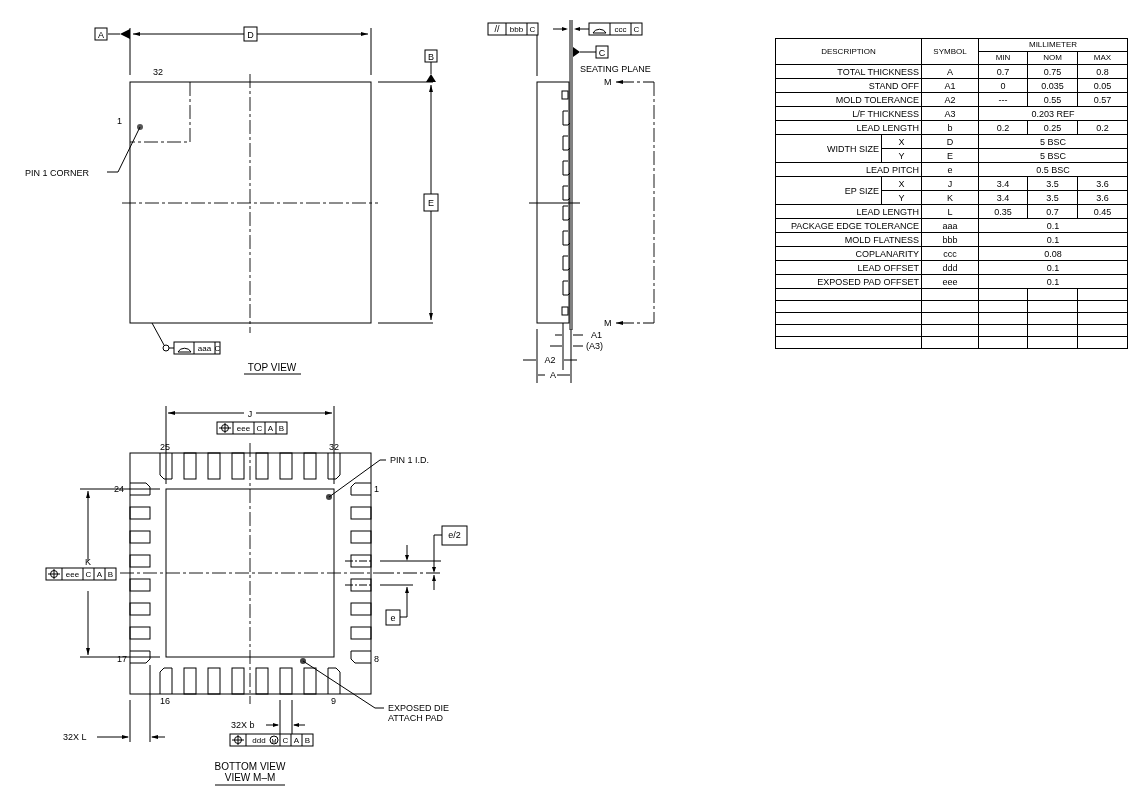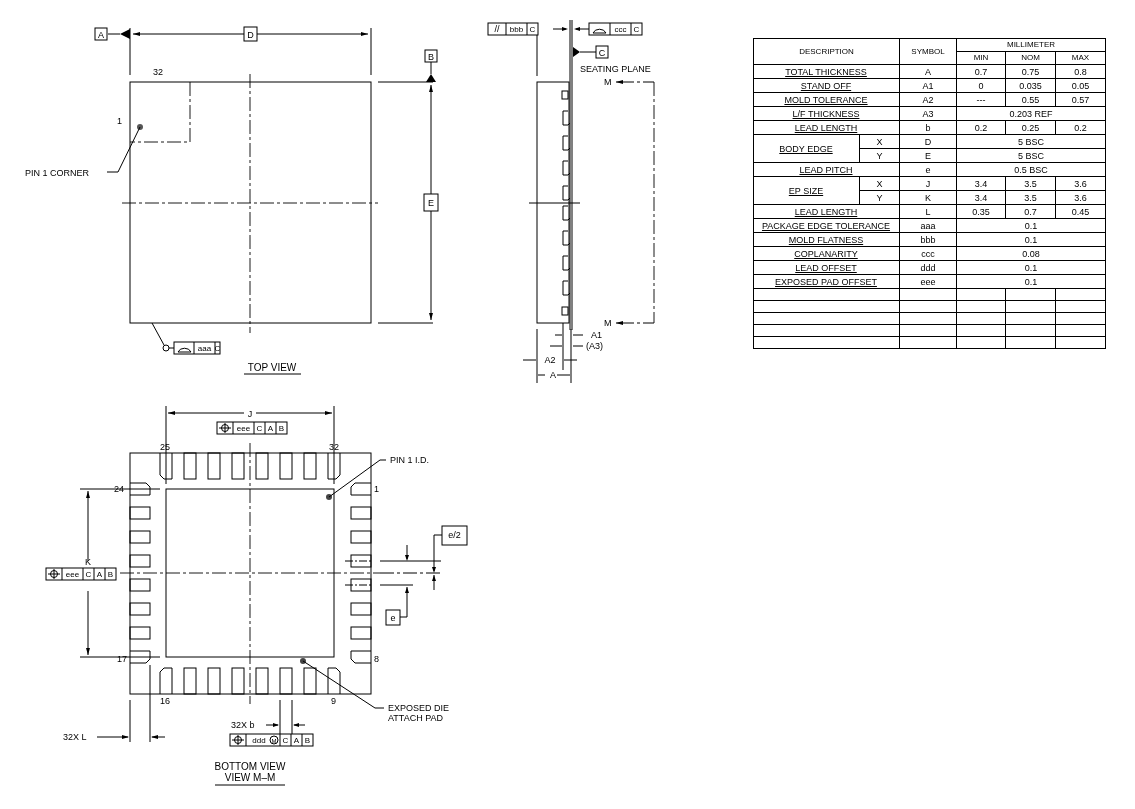--- a/index.html
+++ b/index.html
@@ -3,23 +3,23 @@
 <meta charset="utf-8">
 <style>
   html, body { margin:0; padding:0; background:#ffffff; }
   body { width:1135px; height:809px; position:relative; overflow:hidden; font-family:"Liberation Sans", sans-serif; color:#000; }
   svg#drawing { position:absolute; left:0; top:0; }
   svg text { font-family:"Liberation Sans", sans-serif; fill:#000; }
   .ln { stroke:#000; stroke-width:1; fill:none; }
   .cl { stroke:#000; stroke-width:0.9; fill:none; stroke-dasharray:14 3 3 3; }
   .box { stroke:#000; stroke-width:1; fill:#fff; }
   
-  #spec-table { position:absolute; left:753px; top:38px; border-collapse:collapse; font-size:9px; table-layout:fixed; }
+  #spec-table { position:absolute; left:775px; top:38px; border-collapse:collapse; font-size:9px; table-layout:fixed; }
   #spec-table td { border:1px solid #000; height:13px; padding:0 2px; line-height:12px; text-align:center; white-space:nowrap; overflow:hidden; }
-  #spec-table td.desc { text-align:center; padding-left:1px;text-decoration:underline; }
+  #spec-table td.desc { text-align:right; padding-left:1px; }
   #spec-table .hdr { font-size:8px; }
   #spec-table tr.blank td { height:11px; }
 </style>
 </head>
 <body>
 
 <svg id="drawing" width="1135" height="809" viewBox="0 0 1135 809">
 
   <g>
 
@@ -363,21 +363,21 @@
   </tr>
   <tr>
     <td class="desc" colspan="2">LEAD LENGTH</td>
     <td>b</td>
     <td>0.2</td>
     <td>0.25</td>
     <td>0.2</td>
   </tr>
 
   <tr>
-    <td class="desc" rowspan="2" style="width:73px">BODY EDGE</td>
+    <td class="desc" rowspan="2" style="width:73px">WIDTH SIZE</td>
     <td>X</td>
     <td>D</td>
     <td colspan="3">5  BSC</td>
   </tr>
   <tr>
     <td>Y</td>
     <td>E</td>
     <td colspan="3">5  BSC</td>
   </tr>
   <tr>

